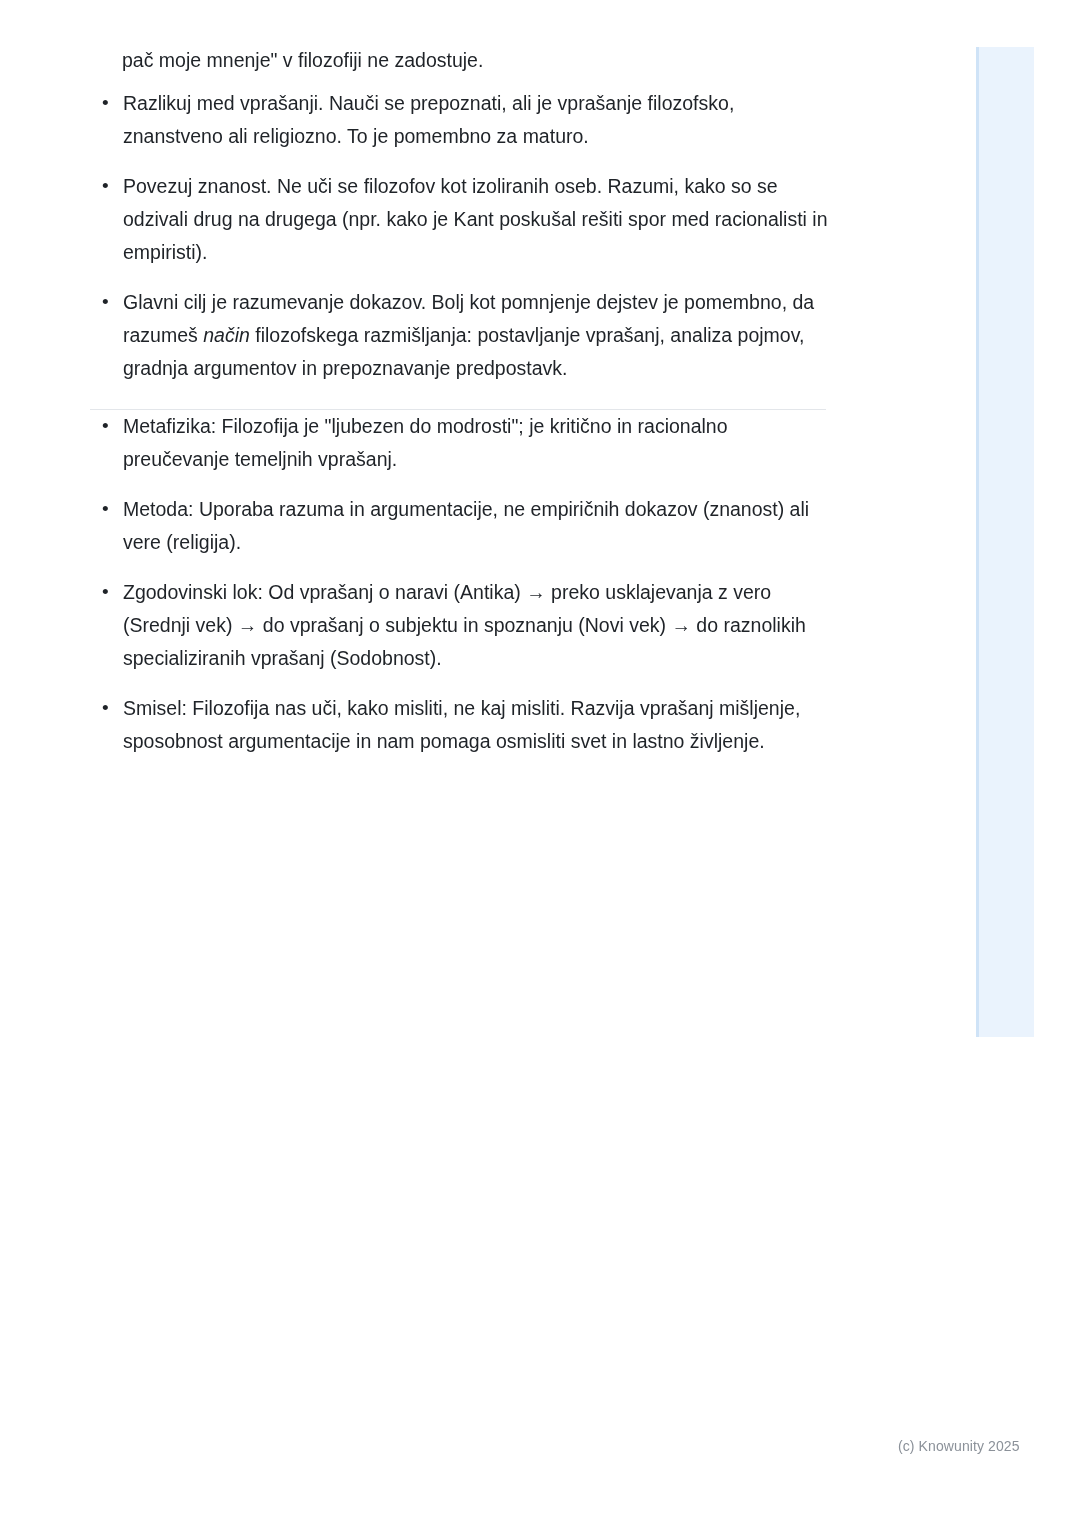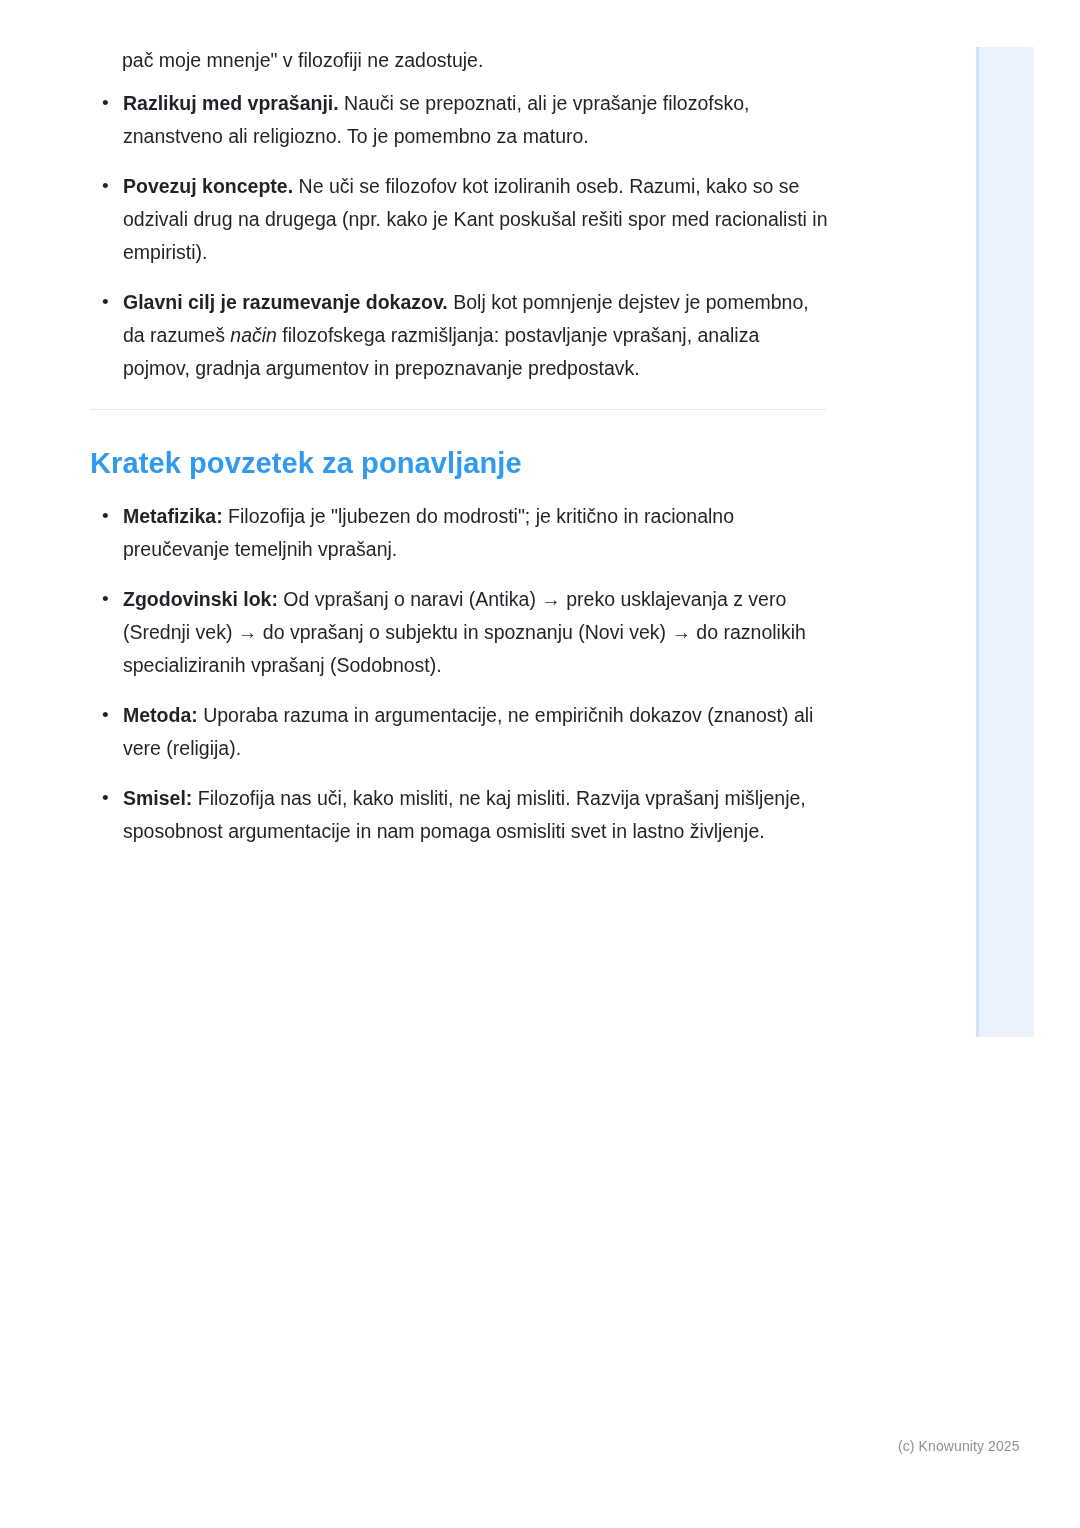--- a/index.html
+++ b/index.html
@@ -67,21 +67,21 @@
     color: #1f2328;
   }
   ul.bullets li::before {
     content: "•";
     position: absolute;
     left: 12px;
     top: -1px;
     font-size: 19px;
     color: #1f2328;
   }
-  b, strong { font-weight: bold; text-align: center; }
+  b, strong { font-weight: normal; text-align: center; }
   i, em { }
 
   .divider {
     margin: 24px 0 0 0;
     border: none;
     border-top: 1px solid #e3e6ea;
     width: 736px;
   }
 
   h2.section-title {
@@ -116,40 +116,39 @@
 
   <div class="content">
 
     <p class="lead-line">pač moje mnenje" v filozofiji ne zadostuje.</p>
 
     <ul class="bullets">
       <li>
         <b>Razlikuj med vprašanji.</b><span> Nauči se prepoznati, ali je vprašanje filozofsko, znanstveno ali religiozno. To je pomembno za maturo.</span>
       </li>
       <li>
-        <b>Povezuj koncepte.</b><span> Ne uči se filozofov kot izoliranih oseb. Razumi, kako so se odzivali drug na drugega (npr. kako je Kant poskušal rešiti spor med racionalisti in empiristi).</span>
+        <b>Povezuj znanost.</b><span> Ne uči se filozofov kot izoliranih oseb. Razumi, kako so se odzivali drug na drugega (npr. kako je Kant poskušal rešiti spor med racionalisti in empiristi).</span>
       </li>
       <li>
         <b>Glavni cilj je razumevanje dokazov.</b><span> Bolj kot pomnjenje dejstev je pomembno, da razumeš </span><i>način</i><span> filozofskega razmišljanja: postavljanje vprašanj, analiza pojmov, gradnja argumentov in prepoznavanje predpostavk.</span>
       </li>
     </ul>
 
     <hr class="divider">
 
-    <h2 class="section-title">Kratek povzetek za ponavljanje</h2>
 
     <ul class="bullets summary-list">
       <li>
         <b>Metafizika:</b><span> Filozofija je "ljubezen do modrosti"; je kritično in racionalno preučevanje temeljnih vprašanj.</span>
       </li>
       <li>
-        <b>Zgodovinski lok:</b><span> Od vprašanj o naravi (Antika) → preko usklajevanja z vero (Srednji vek) → do vprašanj o subjektu in spoznanju (Novi vek) → do raznolikih specializiranih vprašanj (Sodobnost).</span>
+        <b>Metoda:</b><span> Uporaba razuma in argumentacije, ne empiričnih dokazov (znanost) ali vere (religija).</span>
       </li>
       <li>
-        <b>Metoda:</b><span> Uporaba razuma in argumentacije, ne empiričnih dokazov (znanost) ali vere (religija).</span>
+        <b>Zgodovinski lok:</b><span> Od vprašanj o naravi (Antika) → preko usklajevanja z vero (Srednji vek) → do vprašanj o subjektu in spoznanju (Novi vek) → do raznolikih specializiranih vprašanj (Sodobnost).</span>
       </li>
       <li>
         <b>Smisel:</b><span> Filozofija nas uči, kako misliti, ne kaj misliti. Razvija vprašanj mišljenje, sposobnost argumentacije in nam pomaga osmisliti svet in lastno življenje.</span>
       </li>
     </ul>
 
   </div>
 
   <div class="footer">(c) Knowunity 2025</div>
 

